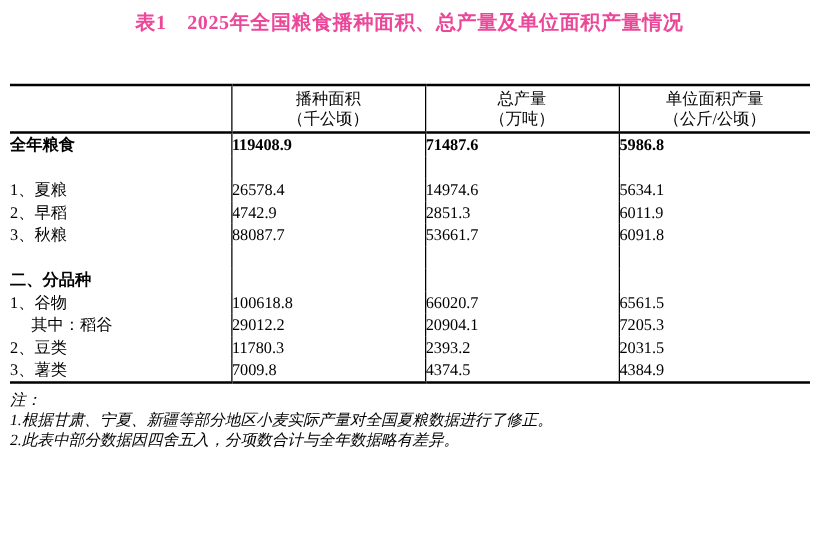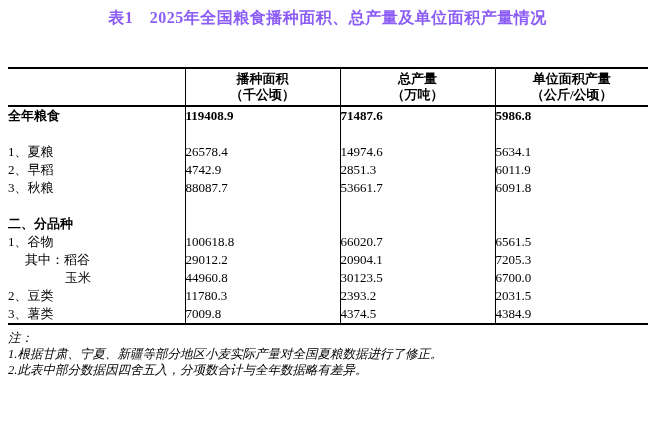--- a/index.html
+++ b/index.html
@@ -15,21 +15,21 @@
     overflow: hidden;
     font-family: "Liberation Serif", serif;
     color: #000000;
   }
   .title {
     padding-top: 8px;
     height: 22px;
     text-align: center;
     font-size: 16px;
     font-weight: bold;
-    color: #8b5cf6;
+    color: #ec4899;
     letter-spacing: 0.5px;
     font-family: "Liberation Serif", serif;
     white-space: nowrap;
   }
   table.grain {
     border-collapse: collapse;
     table-layout: fixed;
     width: 640px;
     margin: 37px 0 0 8px;
   }
@@ -42,21 +42,21 @@
   
   table.grain th + th,
   table.grain td + td {
     border-left: 1px solid #000000;
   }
   
   table.grain thead th {
     border-top: 2px solid #000000;
     border-bottom: 2px solid #000000;
     height: 36px;
-    font-weight: bold;
+    font-weight: normal;
     font-size: 13px;
     line-height: 16px;
     text-align: center;
     vertical-align: middle;
     white-space: pre-line;
   }
   
   table.grain tbody td {
     height: 18px;
     font-size: 13px;
@@ -163,26 +163,20 @@
         <td class="num">66020.7</td>
         <td class="num">6561.5</td>
       </tr>
       <tr>
         <td class="label ind1">其中：稻谷</td>
         <td class="num">29012.2</td>
         <td class="num">20904.1</td>
         <td class="num">7205.3</td>
       </tr>
       <tr>
-        <td class="label ind2">玉米</td>
-        <td class="num">44960.8</td>
-        <td class="num">30123.5</td>
-        <td class="num">6700.0</td>
-      </tr>
-      <tr>
         <td class="label">2、豆类</td>
         <td class="num">11780.3</td>
         <td class="num">2393.2</td>
         <td class="num">2031.5</td>
       </tr>
       <tr>
         <td class="label">3、薯类</td>
         <td class="num">7009.8</td>
         <td class="num">4374.5</td>
         <td class="num">4384.9</td>

